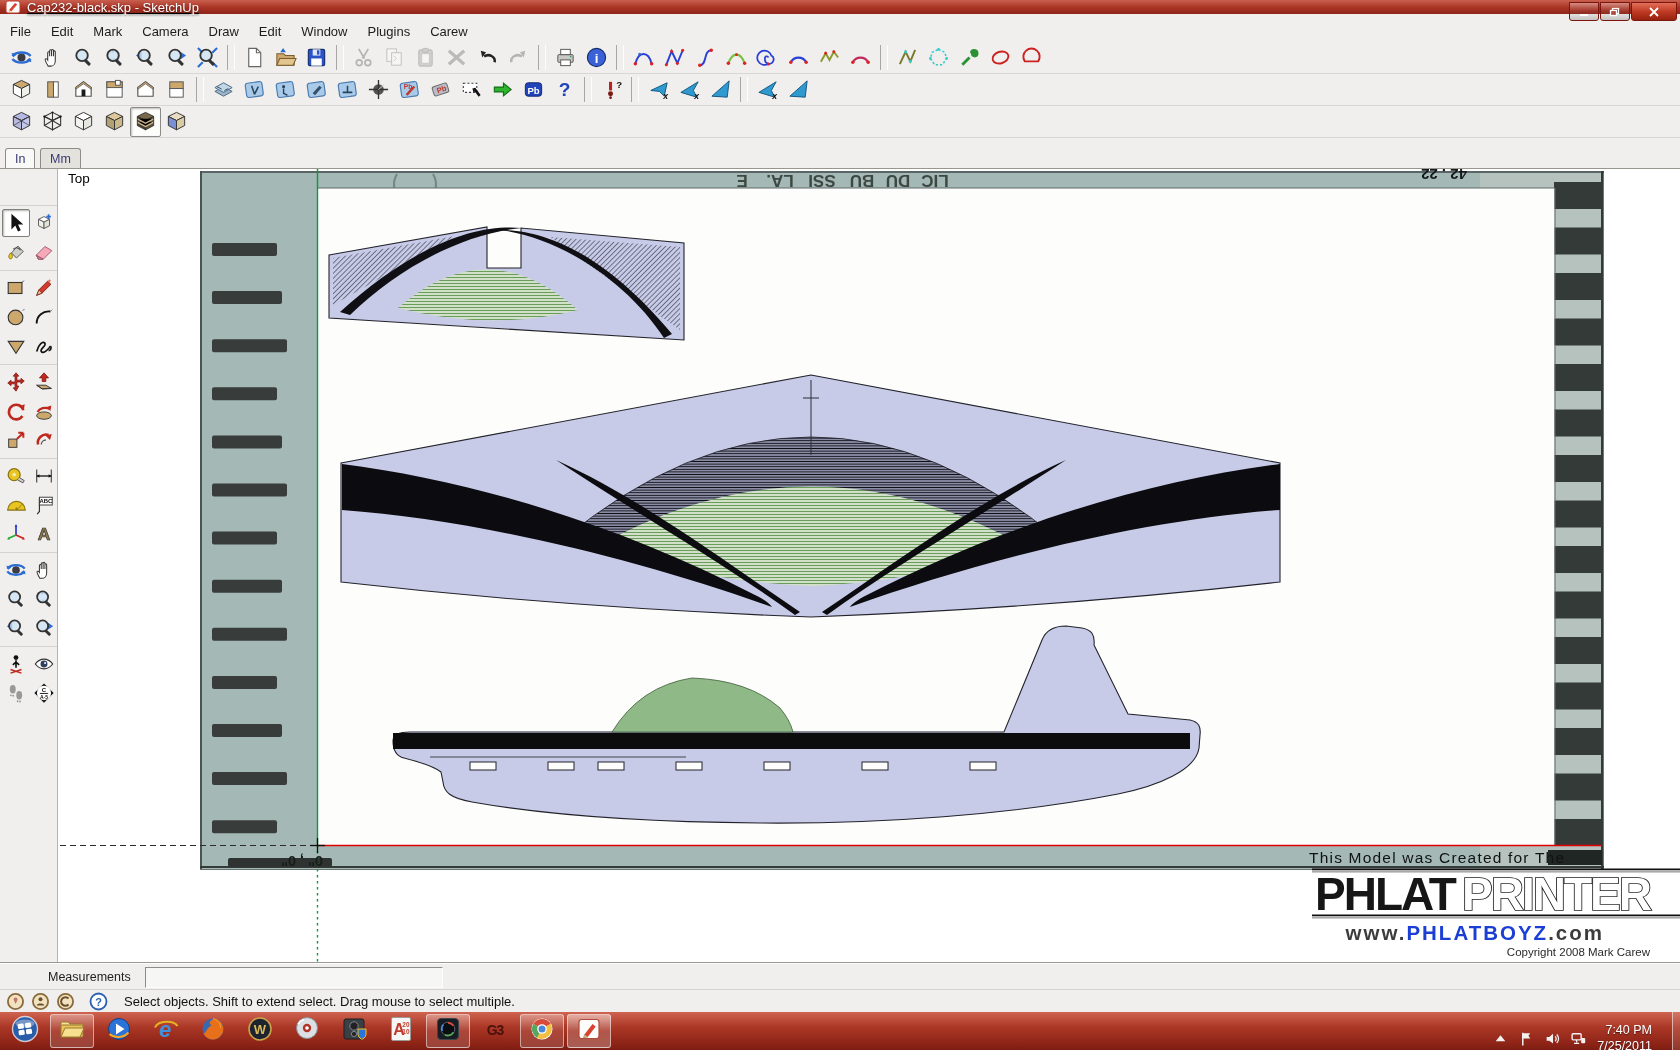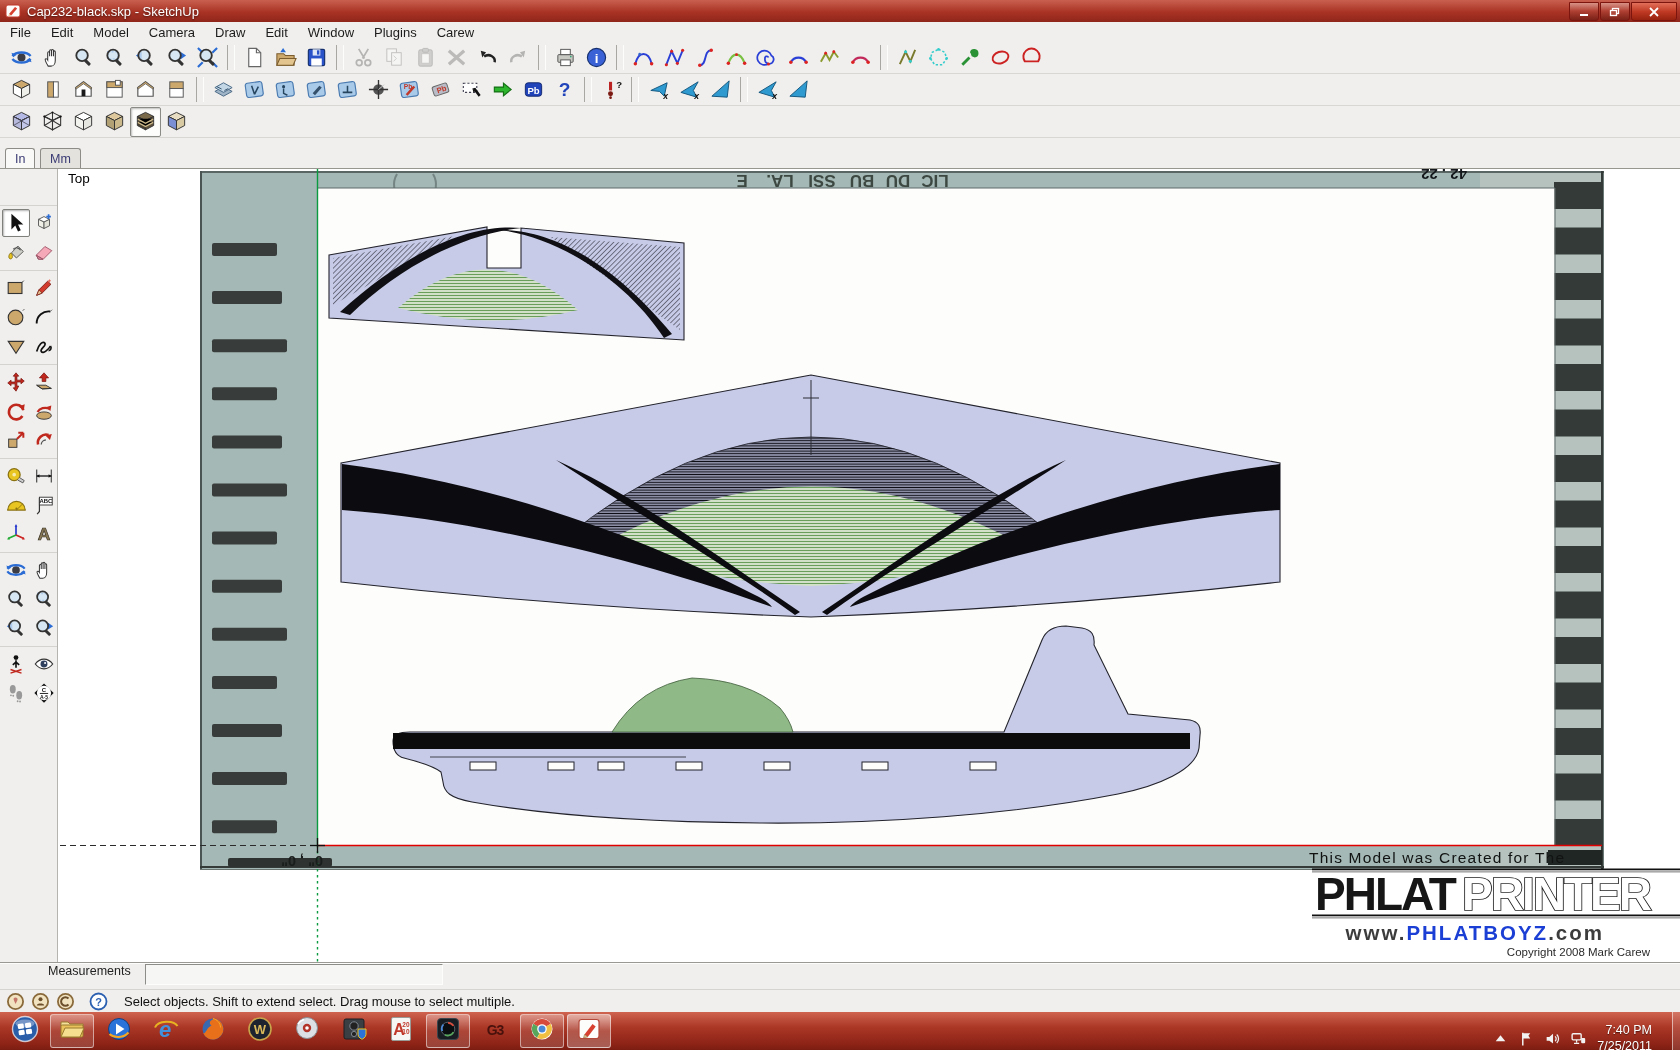--- a/index.html
+++ b/index.html
@@ -1,31 +1,31 @@
 <!DOCTYPE html>
 <html><head>
 <meta charset="utf-8">
 <style>
   html,body{margin:0;padding:0;background:#444;}
   #app{position:relative;width:1680px;height:1050px;background:#f0efed;overflow:hidden;
        font-family:"Liberation Sans",sans-serif;-webkit-font-smoothing:antialiased;}
   
-  #titlebar{position:absolute;left:0;top:0;width:100%;height:22px;
-    background:linear-gradient(#c9604f,#a93325 55%,#8f251a);display:flex;align-items:center;}
+  #titlebar{position:absolute;left:0;top:0;width:100%;height:14px;
+    background:linear-gradient(#c9604f,#a93325 55%,#8f251a);display:flex;align-items:center;text-decoration:underline;}
   #titlebar .app-icon{width:16px;height:16px;margin:0 6px 0 5px;}
   #titlebar .title-text{color:#fff;font-size:13px;text-shadow:0 1px 2px rgba(0,0,0,.6);}
   #winbtns{position:absolute;right:3px;top:2px;display:flex;}
   .winbtn{width:28px;height:17px;margin-left:1px;border:1px solid #7c150e;border-radius:0 0 3px 3px;
     background:linear-gradient(rgba(255,255,255,.35),rgba(255,255,255,.06) 45%,rgba(0,0,0,.18));
     display:flex;align-items:center;justify-content:center;}
   .winbtn.close{width:44px;background:linear-gradient(#e2705a,#c03a24 50%,#96220f);}
   .winbtn svg{width:12px;height:10px;}
   
   #menubar{position:absolute;left:0;top:22px;width:100%;height:20px;background:#f0efed;
-    border-bottom:6px solid #22c55e;display:flex;align-items:center;font-size:13px;color:#1c1c1c;}
+    border-bottom:6px solid #22c55e;display:flex;align-items:flex-start;font-size:13px;color:#1c1c1c;}
   .menu-item{padding:2px 10px;cursor:default;}
   
   .tb-row{position:absolute;left:0;width:100%;height:32px;background:#f0efed;
     border-bottom:1px solid #d8d7d3;display:flex;align-items:center;padding-left:6px;box-sizing:border-box;}
   #tbrow1{top:42px;} #tbrow2{top:74px;} #tbrow3{top:106px;}
   .tb-btn{width:29px;height:28px;display:flex;align-items:center;justify-content:center;border:1px solid transparent;border-radius:2px;}
   .tb-btn .ic,.pal-btn .ic{display:flex;}
   .tb-btn svg{width:23px;height:23px;}
   .tb-btn.disabled{opacity:.38;filter:grayscale(1);}
   .tb-btn.active{background:#fdfdfc;border:1px solid #8a8a86;box-shadow:inset 1px 1px 2px rgba(0,0,0,.25);}
@@ -41,21 +41,21 @@
   #palette{position:absolute;left:0;top:0;width:58px;height:100%;background:#f0efed;
     border-right:1px solid #b5b4af;box-sizing:border-box;}
   .pgroup{display:grid;grid-template-columns:27px 27px;gap:1px;padding:3px 0 4px 2px;border-top:1px solid #d4d3cf;}
   .pgroup:first-child{margin-top:36px;}
   .pal-btn{width:26px;height:26px;display:flex;align-items:center;justify-content:center;border:1px solid transparent;border-radius:2px;}
   .pal-btn svg{width:22px;height:22px;}
   .pal-btn.active{background:#fff;border:1px solid #7f7f7b;box-shadow:inset 1px 1px 2px rgba(0,0,0,.3);}
   #canvas-wrap{position:absolute;left:58px;top:0;width:1622px;height:794px;background:#fff;}
   
   #measure-bar{position:absolute;left:0;top:963px;width:100%;height:26px;background:#f0efed;
-    border-top:1px solid #fdfdfb;box-shadow:0 -1px 0 #9a9994;display:flex;}
+    border-top:1px solid #fdfdfb;box-shadow:0 -1px 0 #9a9994;display:flex;align-items:center;}
   #measure-bar .mlabel{font-size:12.5px;color:#222;margin-left:48px;}
   #measure-bar input{margin-left:14px;width:292px;height:17px;font-size:12px;background:#f6f6f4;
     border:1px solid;border-color:#8c8c88 #fdfdfb #fdfdfb #8c8c88;}
   #statusbar{position:absolute;left:0;top:989px;width:100%;height:23px;background:#f0efed;
     border-top:1px solid #d5d4d0;display:flex;align-items:center;}
   #statusbar .coin{width:19px;height:19px;margin-left:6px;}
   #statusbar .qhelp{width:19px;height:19px;margin-left:14px;}
   #statusbar .msg{font-size:13px;color:#111;margin-left:16px;}
   
   #taskbar{position:absolute;left:0;top:1012px;width:100%;height:38px;
@@ -101,21 +101,21 @@
           <svg viewBox="0 0 12 10">
             <path d="M2 1l8 8M10 1l-8 8" stroke="#fff" stroke-width="1.8"></path>
           </svg>
         </div>
     </div>
   </div>
 
   <div id="menubar">
       <div class="menu-item">File</div>
       <div class="menu-item">Edit</div>
-      <div class="menu-item">Model</div>
+      <div class="menu-item">Mark</div>
       <div class="menu-item">Camera</div>
       <div class="menu-item">Draw</div>
       <div class="menu-item">Edit</div>
       <div class="menu-item">Window</div>
       <div class="menu-item">Plugins</div>
       <div class="menu-item">Carew</div>
     </div>
 
   <div id="tbrow1" class="tb-row">
       <div class="tb-btn">

